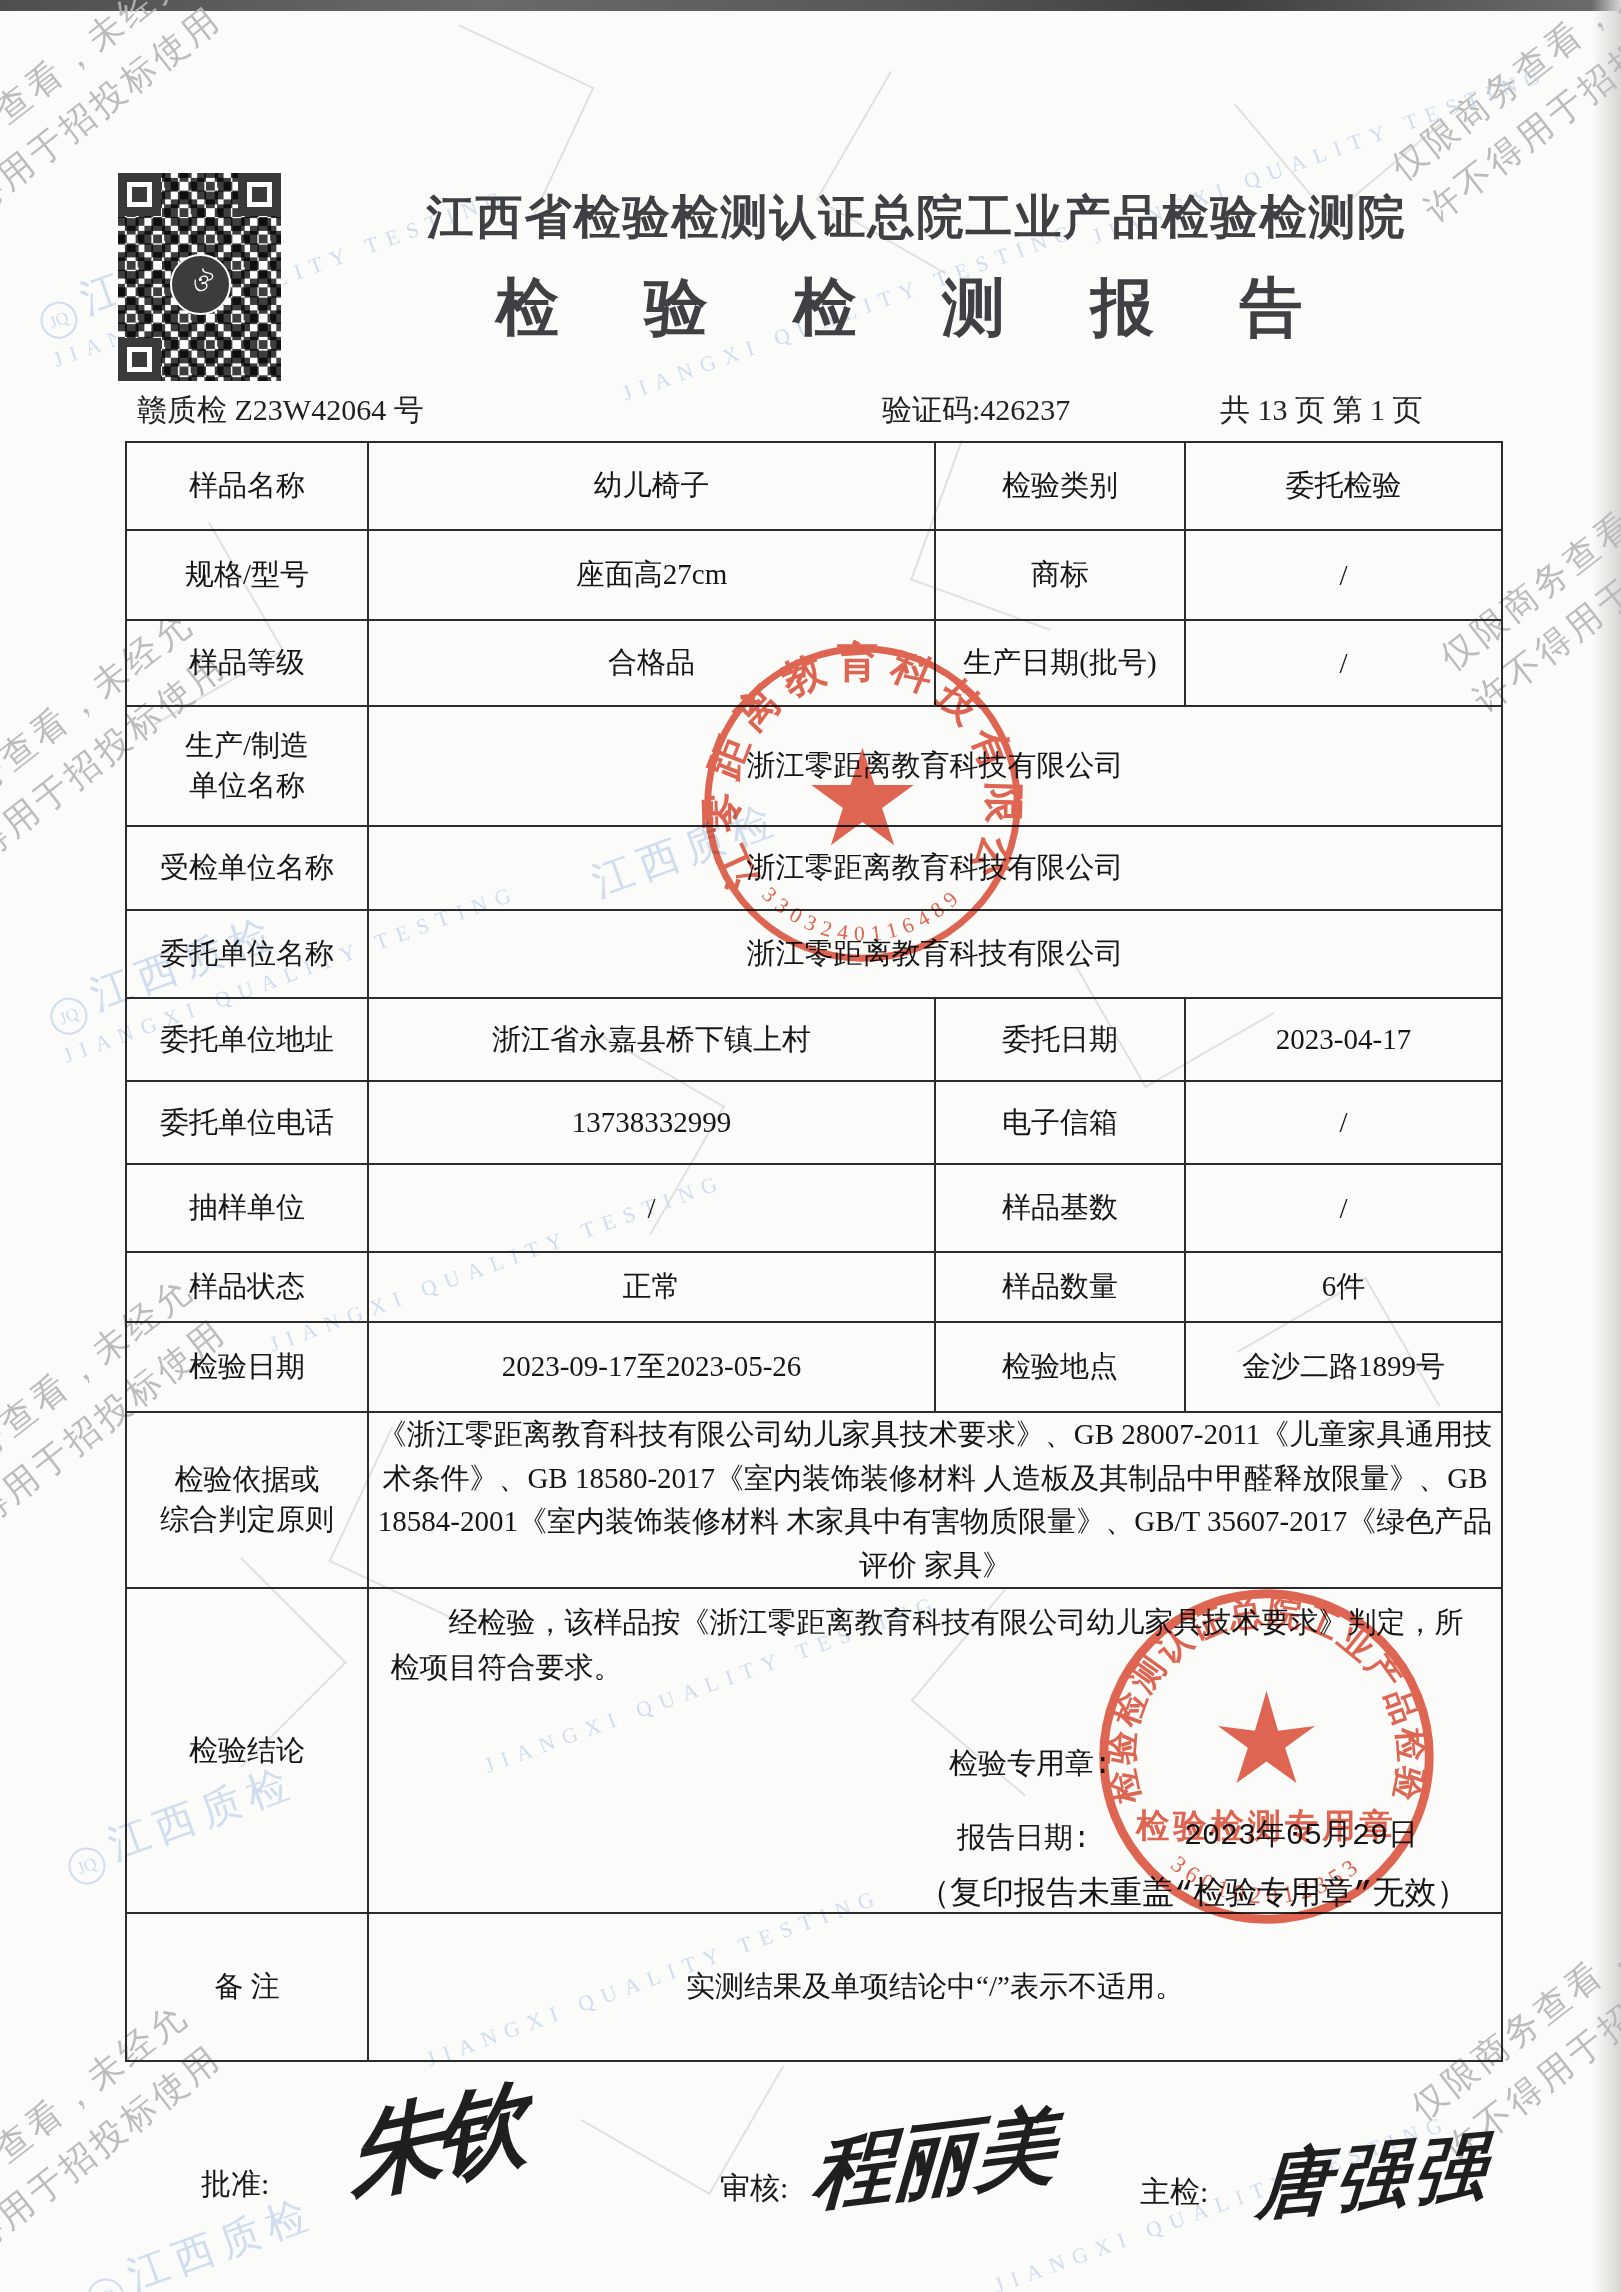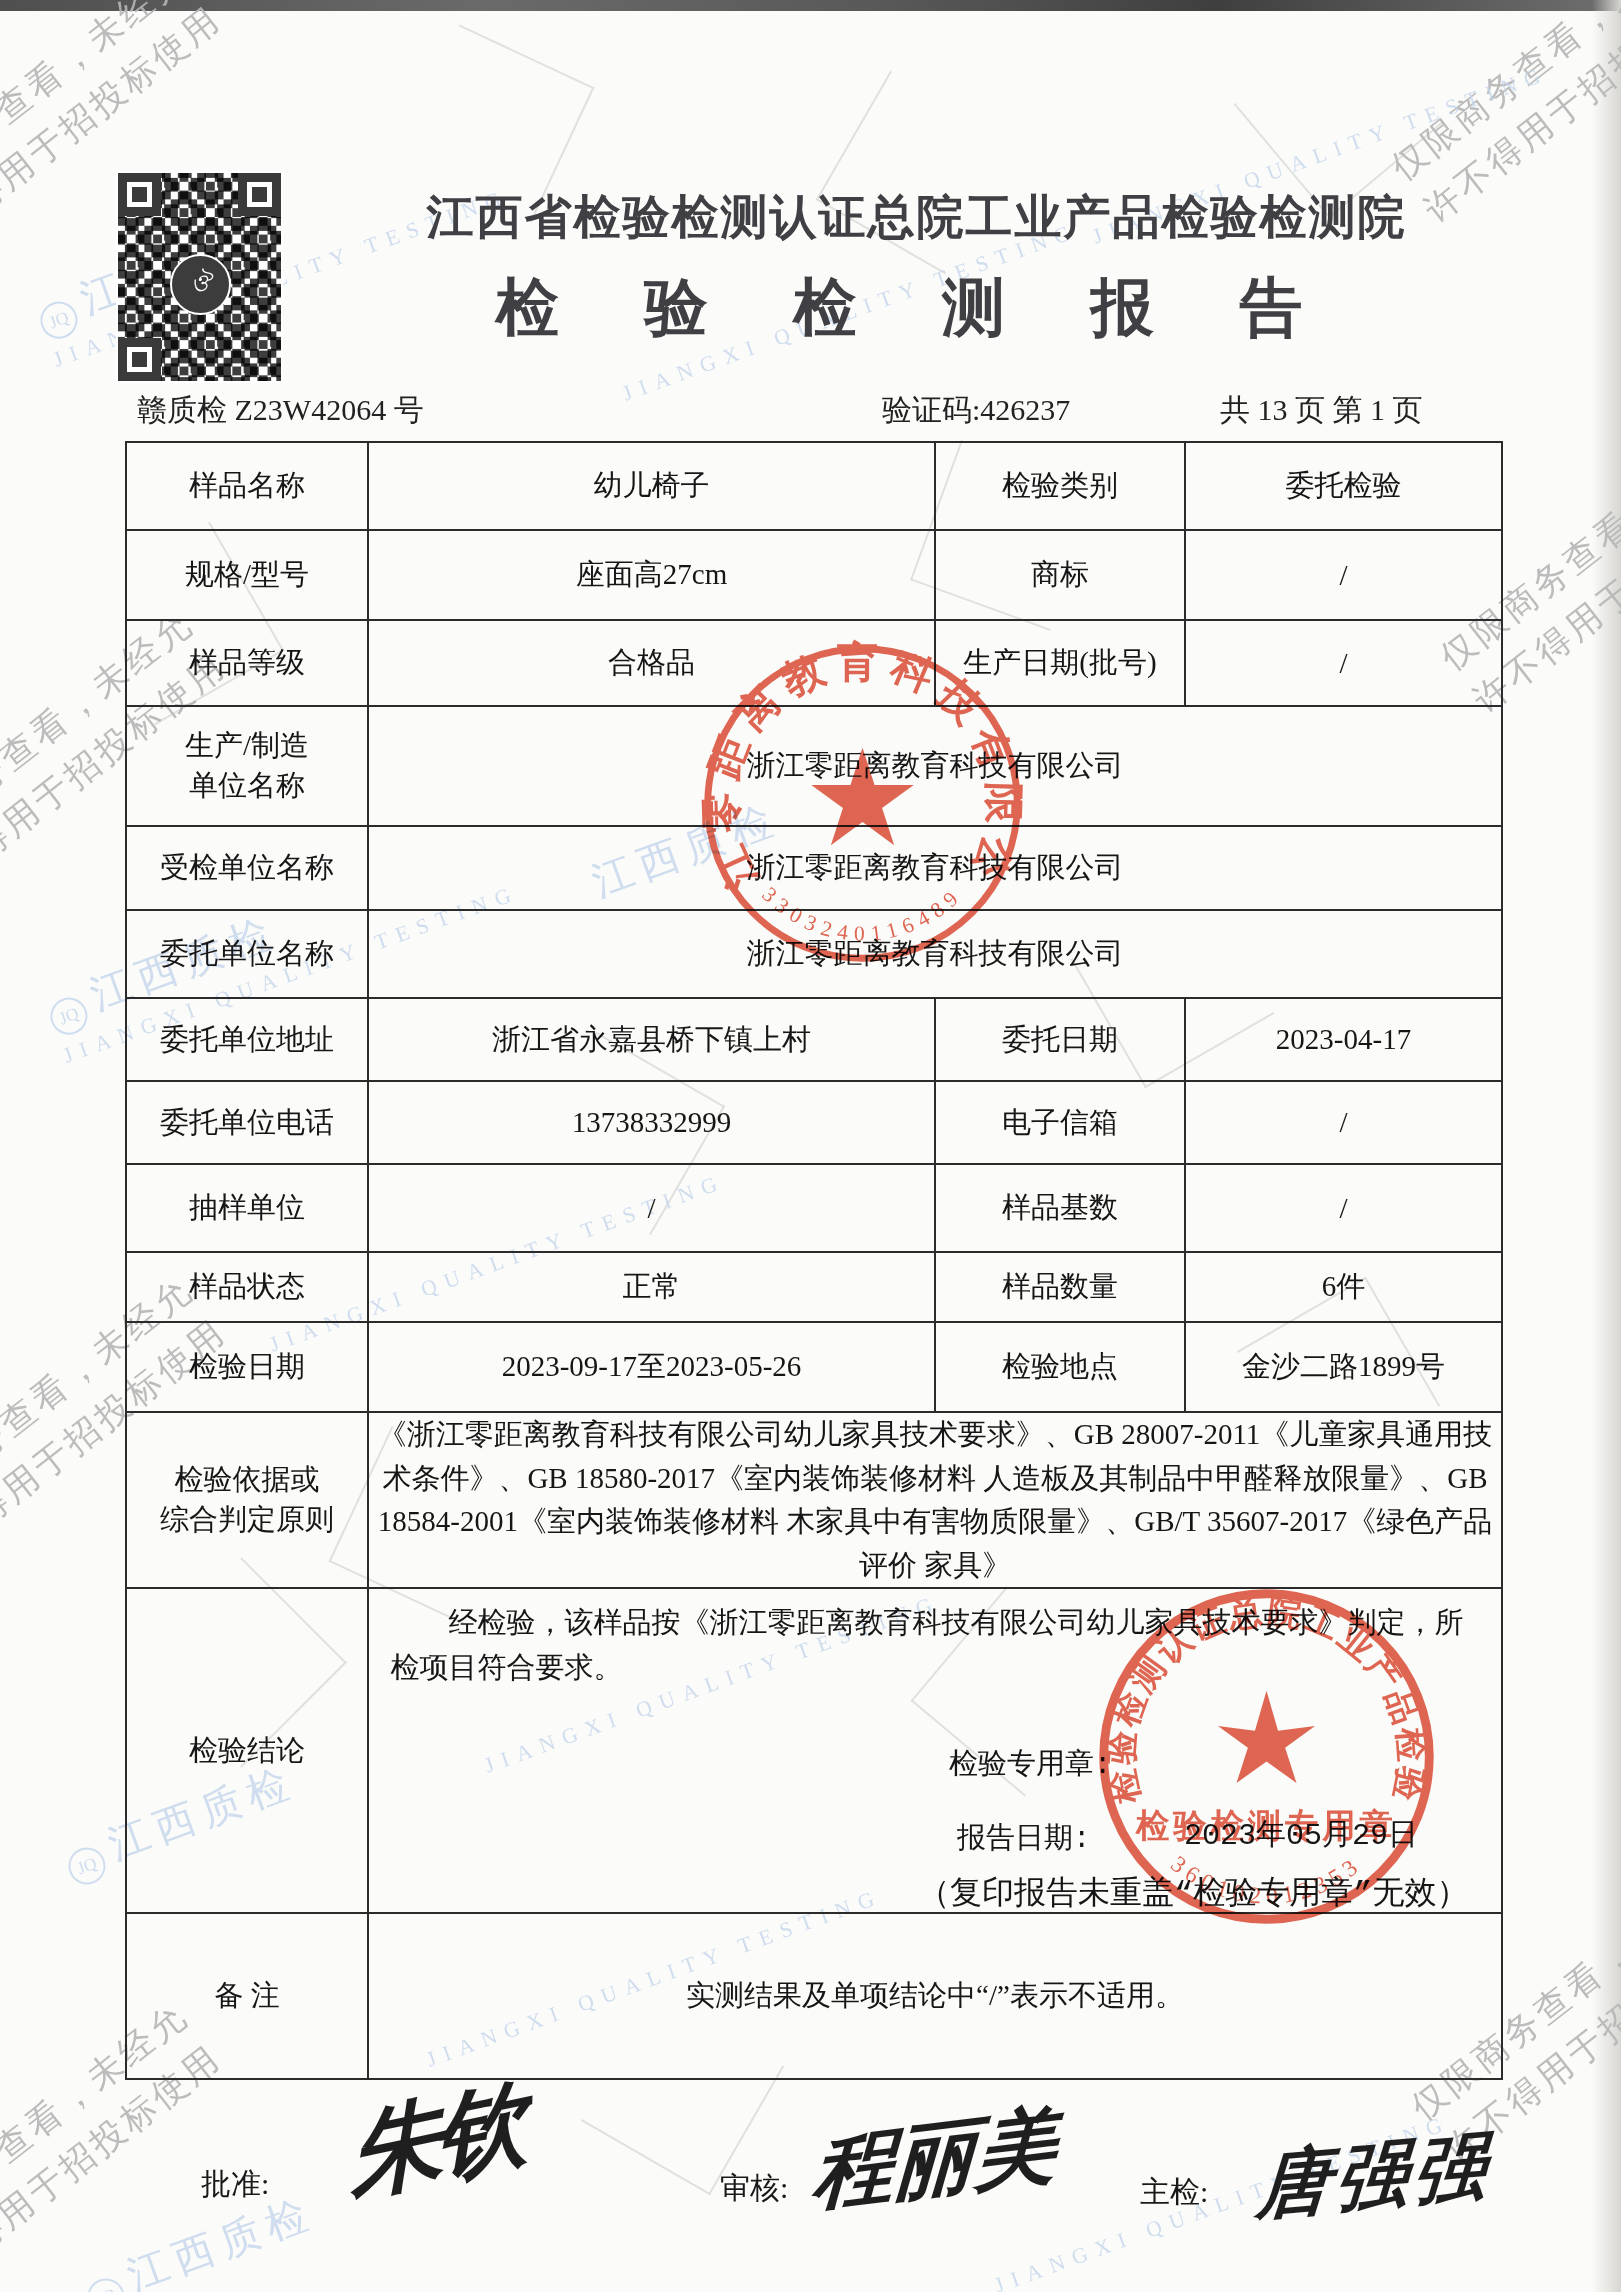--- a/index.html
+++ b/index.html
@@ -43,21 +43,21 @@
 
   
   table.report{position:absolute;left:125px;top:441px;width:1375px;border-collapse:collapse;
     table-layout:fixed;font-size:29px;color:#161616;}
   table.report td{border:2.5px solid #2b2b2b;text-align:center;vertical-align:middle;
     padding:0 5.9px;white-space:pre-line;}
   td.left{text-align:left;vertical-align:middle;padding:13.7px 19.6px 13.7px 21.6px;line-height:1.5;}
   tr.r1{height:88px;} tr.r2{height:90px;} tr.r3{height:86px;} tr.r4{height:120px;}
   tr.r5{height:84px;} tr.r6{height:88px;} tr.r7{height:83px;} tr.r8{height:83px;}
   tr.r9{height:88px;} tr.r10{height:70px;} tr.r11{height:90px;} tr.r12{height:167px;}
-  tr.r13{height:323px;} tr.r14{height:166px;}
+  tr.r13{height:323px;} tr.r14{height:148px;}
   .concl-cell{position:relative;height:323px;padding:0;font-family:Liberation Mono, monospace;}
   .concl-text{position:absolute;left:21.6px;top:13.7px;width:1083px;text-align:left;
     text-indent:2em;line-height:1.55;font-size:29px;}
   .seal-caption{position:absolute;left:580px;top:155px;font-size:29px;text-align:center;}
   .date-label{position:absolute;left:588px;top:229px;font-size:29px;}
   .date-value{position:absolute;left:815px;top:225px;font-size:30px;}
   .copy-notice{position:absolute;left:549px;top:282px;font-size:32px;white-space:nowrap;}
   .remark-cell{vertical-align:top;text-align:left;padding:29px 19.6px 0 23.5px;}
 
   

